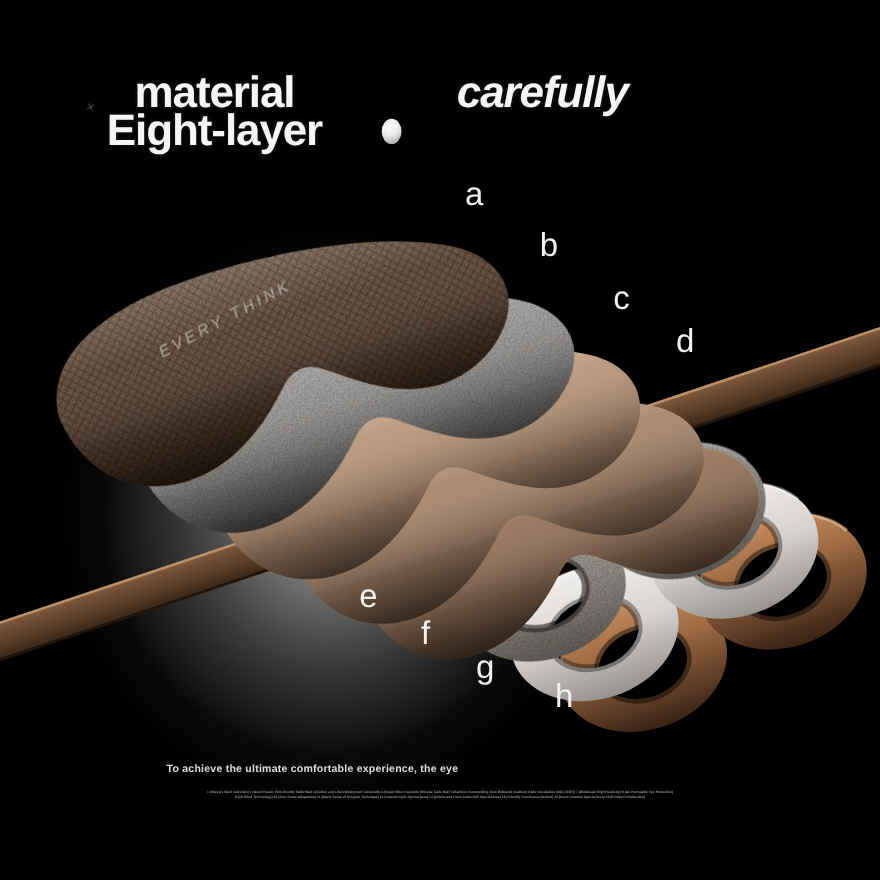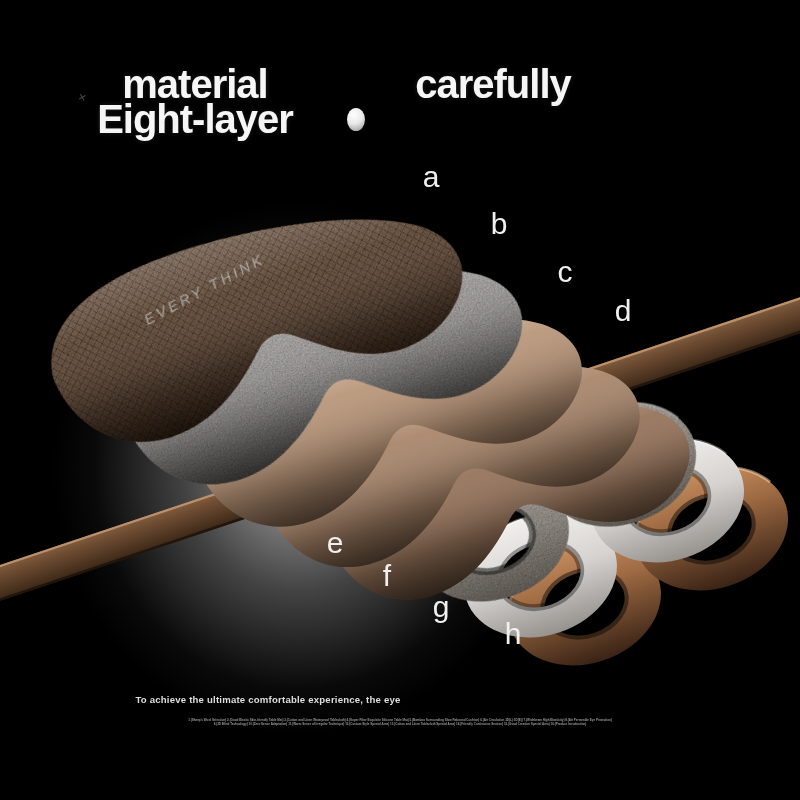--- a/index.html
+++ b/index.html
@@ -7,36 +7,36 @@
          font-family:"Liberation Sans",sans-serif;}
   .glow{position:absolute;left:0;top:0;width:800px;height:800px;
         background:radial-gradient(ellipse 300px 325px at 298px 468px,
           rgba(176,176,176,.95) 0%, rgba(122,122,122,.55) 38%,
           rgba(52,52,52,.18) 68%, rgba(0,0,0,0) 82%);}
   svg.art{position:absolute;left:0;top:0;}
   .title{position:absolute;top:67px;font-weight:700;font-size:40px;line-height:35px;
          color:#f6f6f6;text-align:center;letter-spacing:-1px;
          text-shadow:0 0 5px rgba(255,255,255,.12);}
   .title-left{left:35px;width:320px;}
-  .title-right{left:373px;width:240px;}
+  .title-right{left:373px;width:240px;font-style:italic;}
   .dot{position:absolute;left:347px;top:108px;width:18px;height:23px;border-radius:50%;
        background:radial-gradient(circle at 38% 30%, #ffffff 0%, #e9e9e9 45%, #8f8f8f 100%);}
   .sparkle{position:absolute;left:78px;top:92px;font-size:10px;color:#4a4a4a;
            transform:rotate(15deg);}
   .ll{position:absolute;transform:translate(-50%,-50%);font-size:30px;font-weight:400;
       color:#f0f0f0;}
   #lab-a{left:431px;top:177px}
   #lab-b{left:499px;top:224px}
   #lab-c{left:565px;top:272px}
   #lab-d{left:623px;top:311px}
   #lab-e{left:335px;top:543px}
   #lab-f{left:387px;top:576px}
   #lab-g{left:441px;top:607px}
   #lab-h{left:513px;top:634px}
-  .caption{position:absolute;left:88px;top:695px;width:360px;text-align:center;
+  .caption{position:absolute;left:104px;top:695px;width:360px;text-align:center;
            font-size:9.6px;line-height:10px;font-weight:700;color:#dedede;
            letter-spacing:.2px;white-space:nowrap;}
   .fineprint{position:absolute;left:120px;top:718px;width:560px;text-align:center;
              font-size:3px;line-height:4px;color:#9a9a9a;font-weight:700;
              white-space:nowrap;overflow:visible;}
 </style>
 </head>
 <body>
 
 <div class="stage">

